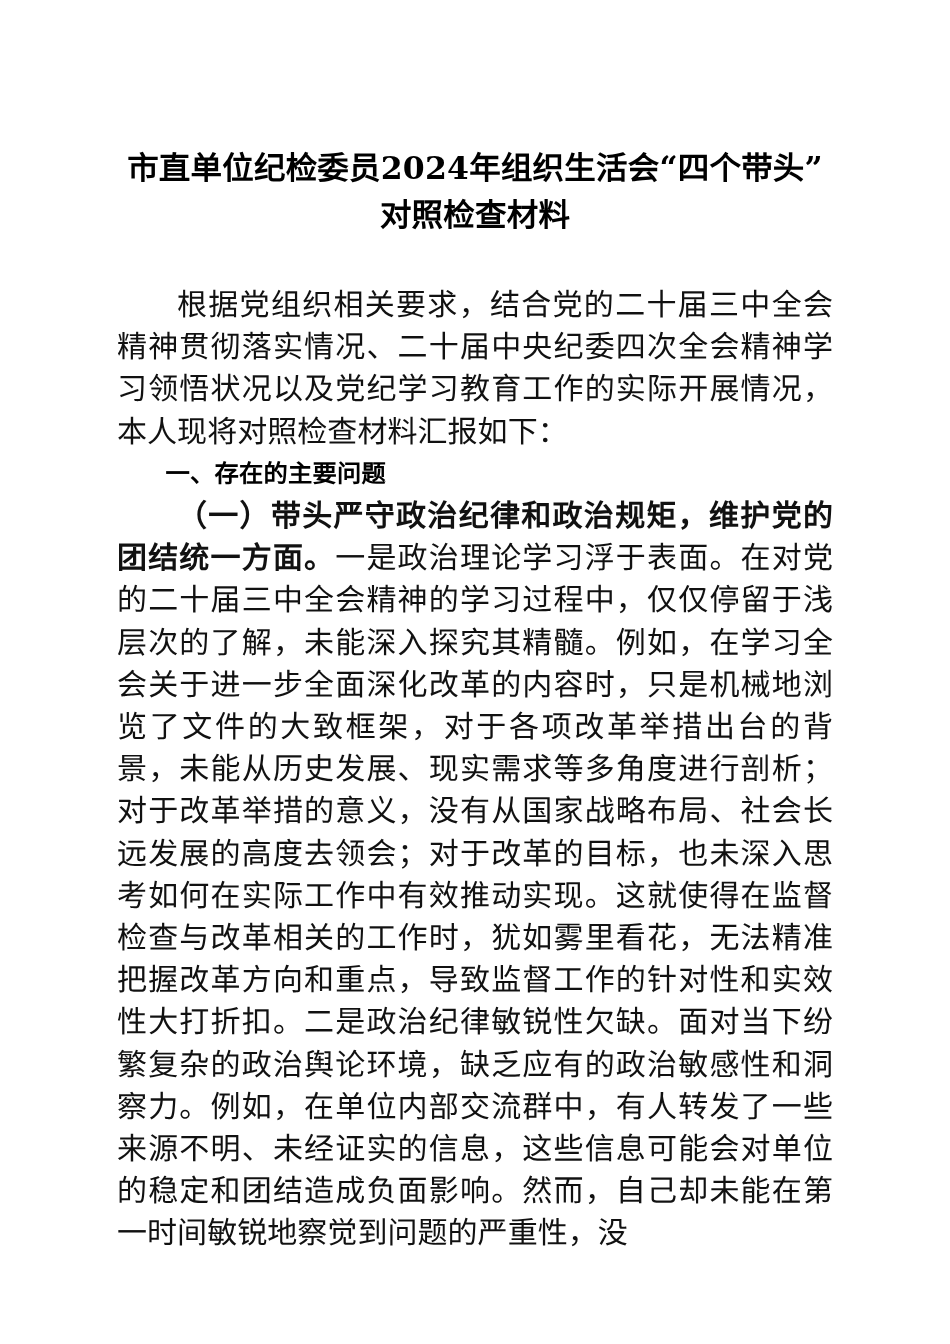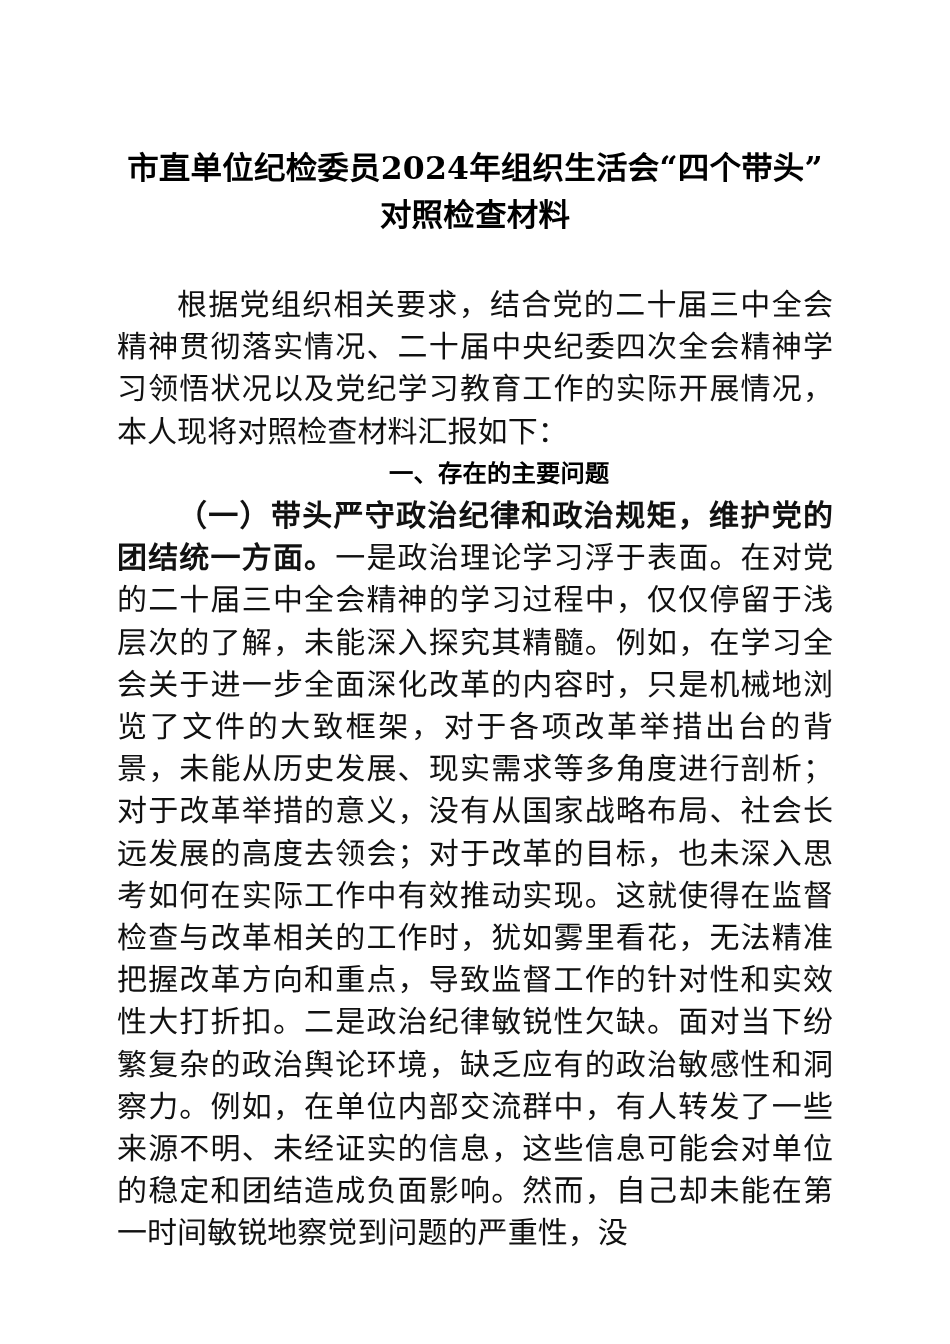--- a/index.html
+++ b/index.html
@@ -59,21 +59,20 @@
   .heading-1 {
     font-family: "DejaVu Sans", "Liberation Sans", sans-serif;
     font-weight: bold;
     font-size: 24.3px;
     line-height: 42.2px;
     color: #000000;
     margin: 0;
     text-indent: 2em;
     letter-spacing: 0.2px;
     word-break: break-all;
-    text-align: center;
   }
 
   
   .bold-run {
     font-weight: bold;
   }
 
   .spacer-bottom {
     height: 190px;
   }

